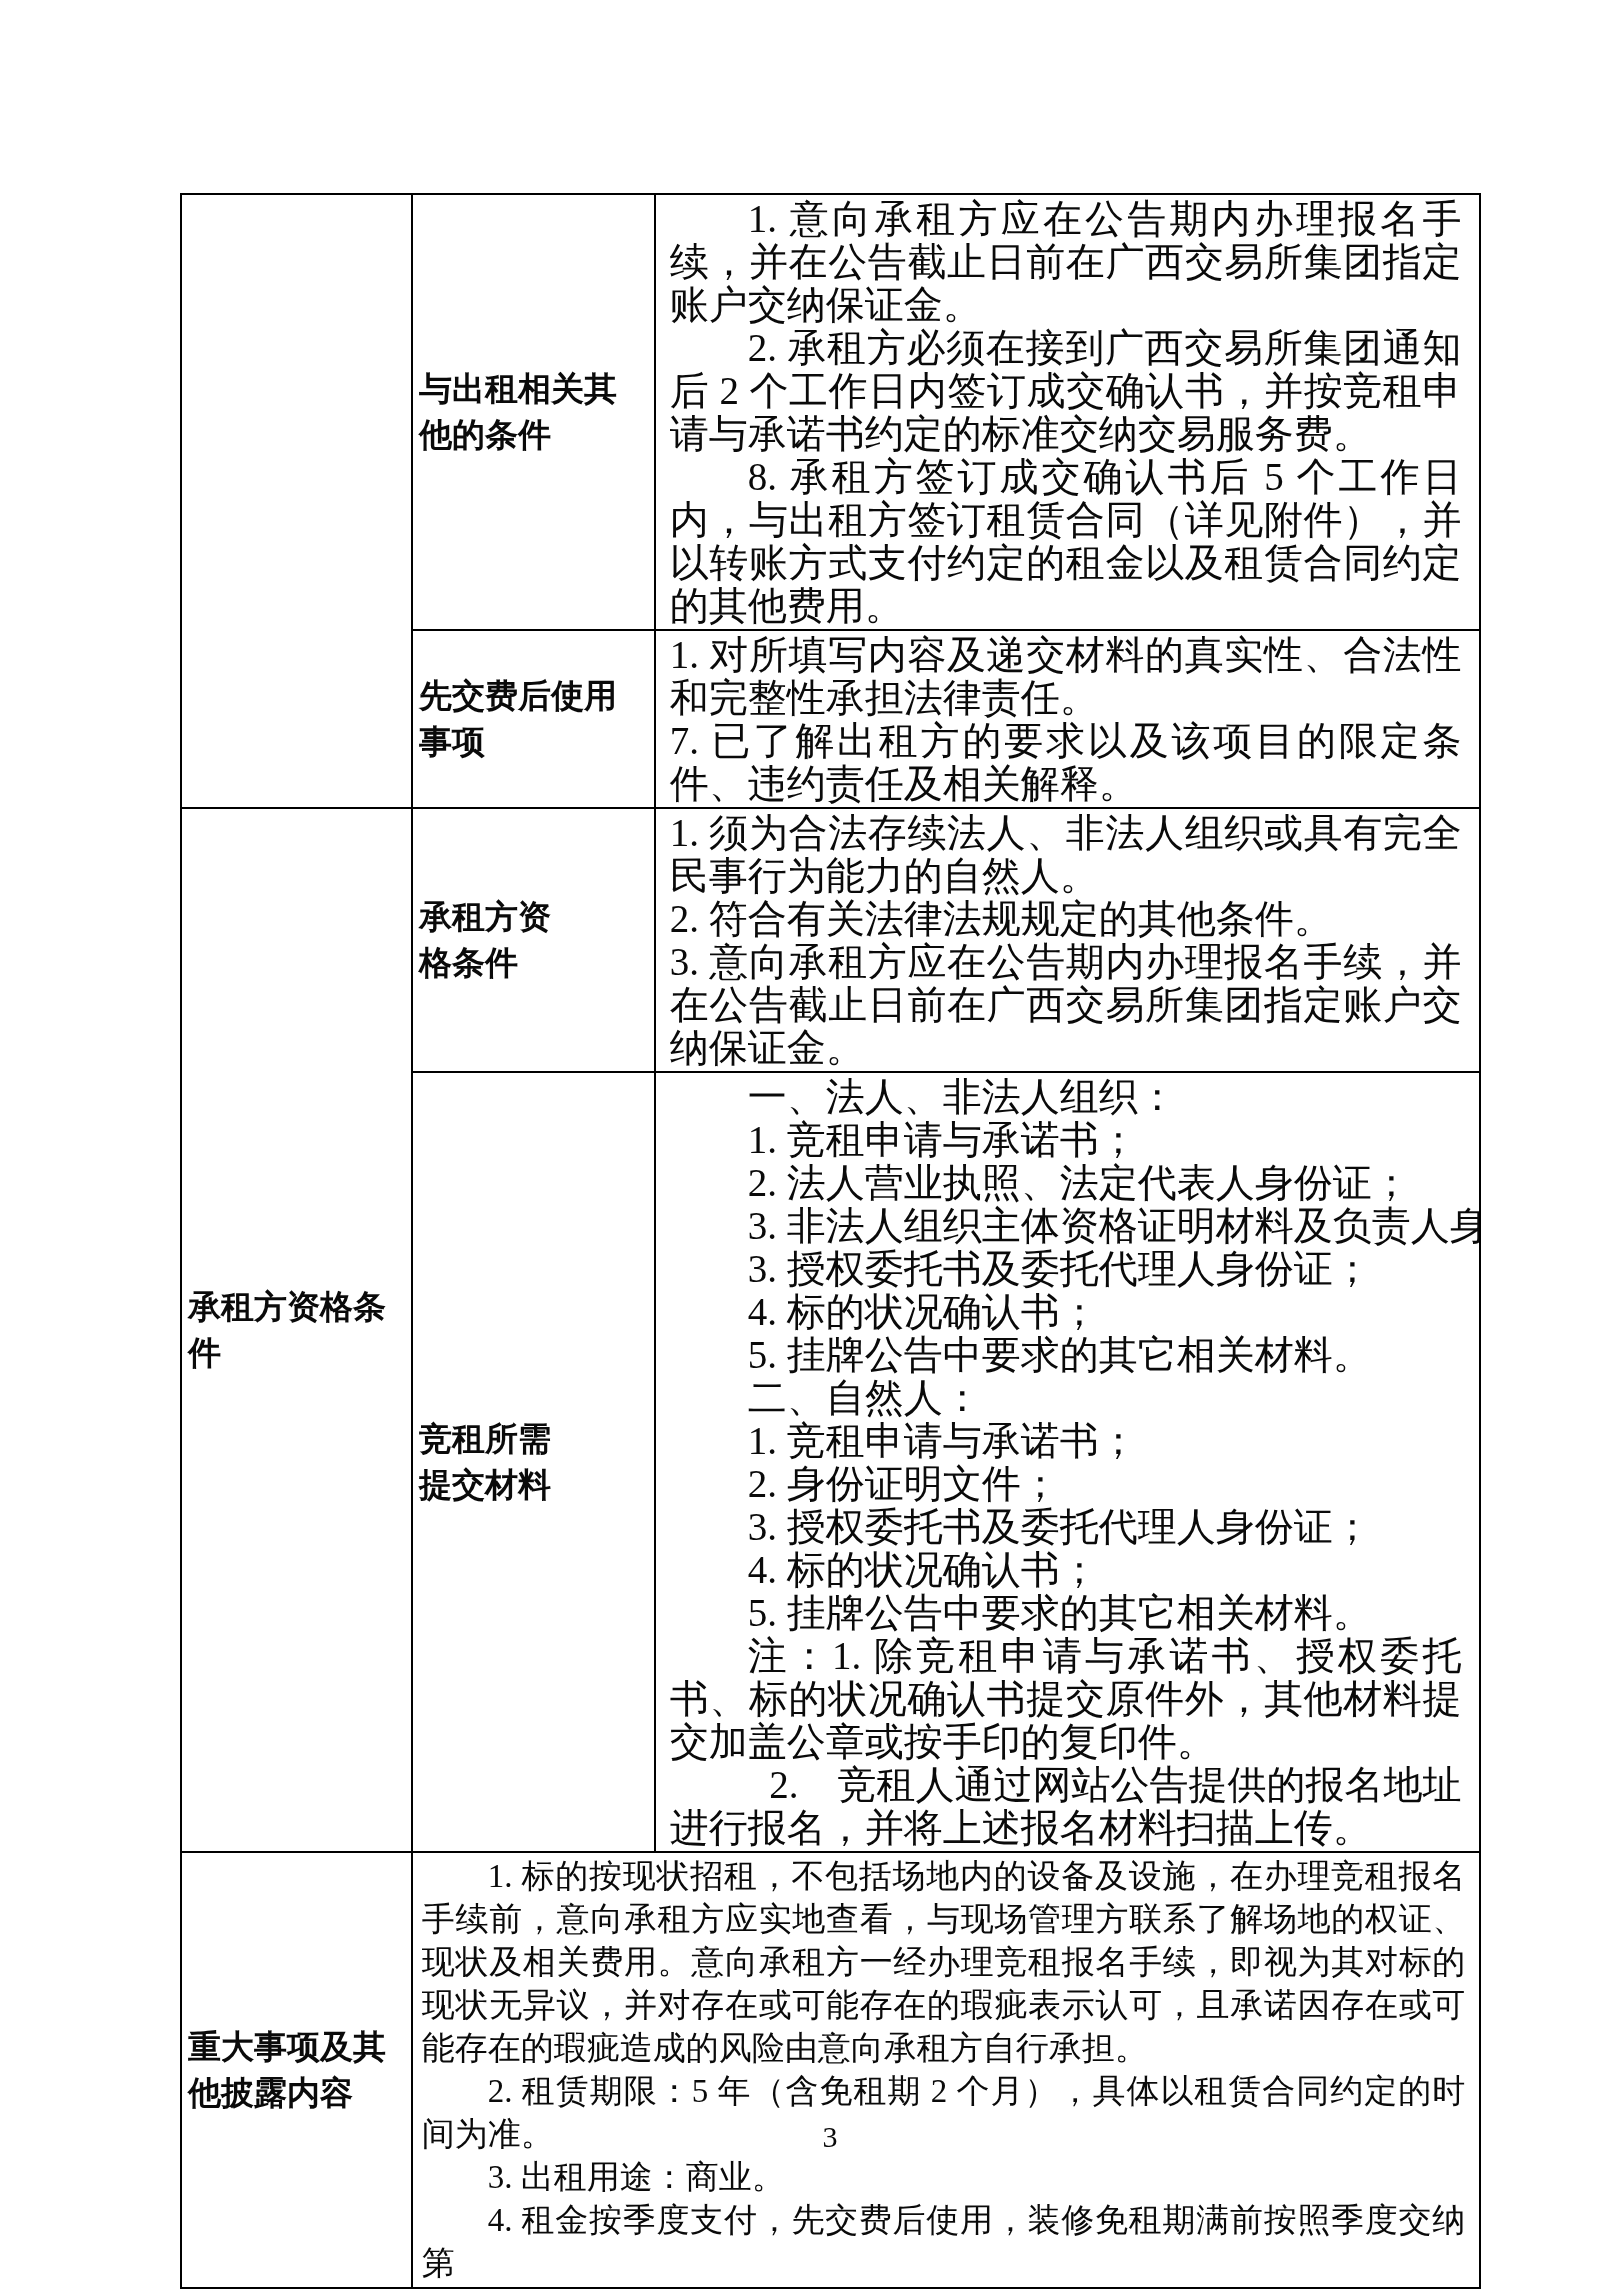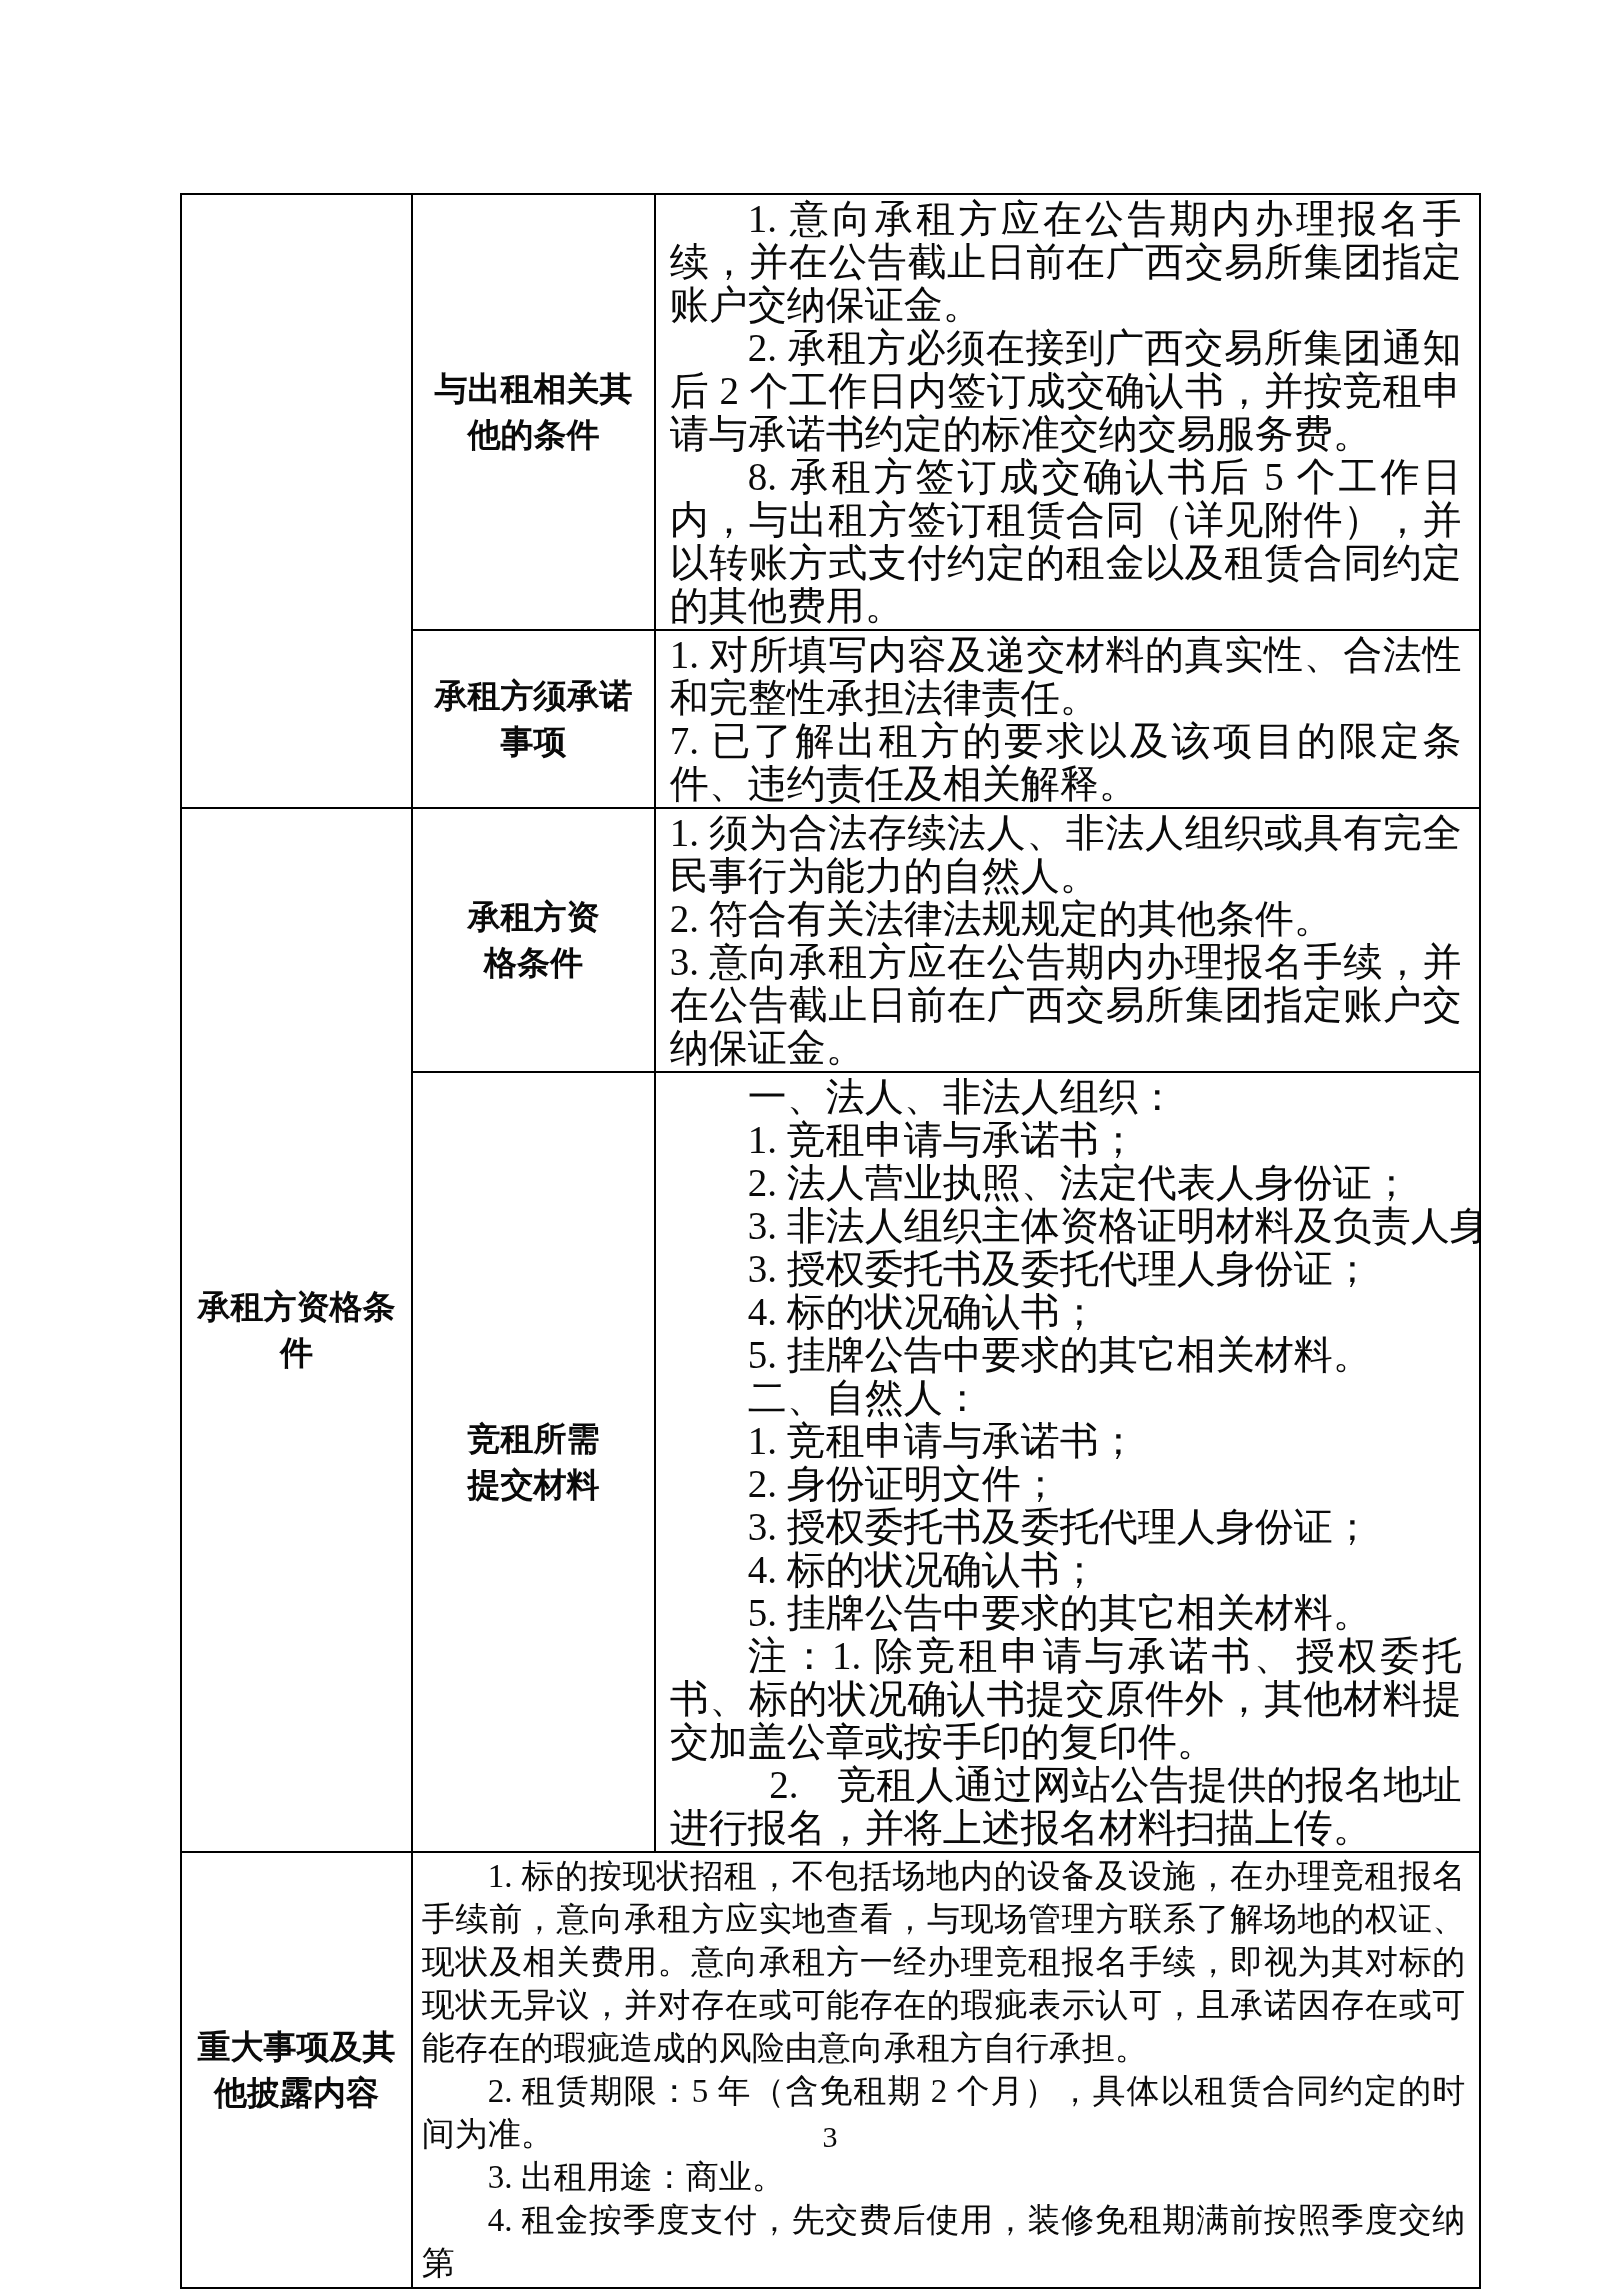--- a/index.html
+++ b/index.html
@@ -33,21 +33,21 @@
   tr.r3 { height: 232px; }
   tr.r4 { height: 766px; }
   tr.r5 { height: 380px; }
   tr.r5 td { border-bottom-width: 2.9px; }
 
   td.hdr {
     font-family: "Liberation Sans", "DejaVu Sans", sans-serif;
     font-weight: 700;
     font-size: 33px;
     line-height: 46px;
-    text-align: center;
+    text-align: left;
     white-space: pre-line;
     padding: 3.9px 5.9px;
   }
   td.content {
     font-size: 39px;
     line-height: 43px;
     padding: 2px 17.6px 2px 13.7px;
   }
   td.content-wide {
     font-size: 33px;
@@ -92,21 +92,21 @@
       <td class="hdr">与出租相关其
 他的条件</td>
       <td class="content">
         <p class="p-indent">1. 意向承租方应在公告期内办理报名手续，并在公告截止日前在广西交易所集团指定账户交纳保证金。</p>
         <p class="p-indent">2. 承租方必须在接到广西交易所集团通知后 2 个工作日内签订成交确认书，并按竞租申请与承诺书约定的标准交纳交易服务费。</p>
         <p class="p-indent">8. 承租方签订成交确认书后 5 个工作日内，与出租方签订租赁合同（详见附件），并以转账方式支付约定的租金以及租赁合同约定的其他费用。</p>
       </td>
     </tr>
 
     <tr class="r2">
-      <td class="hdr">承租方须承诺
+      <td class="hdr">先交费后使用
 事项</td>
       <td class="content">
         <p class="p-flush">1. 对所填写内容及递交材料的真实性、合法性和完整性承担法律责任。</p>
         <p class="p-flush">7. 已了解出租方的要求以及该项目的限定条件、违约责任及相关解释。</p>
       </td>
     </tr>
 
     <tr class="r3">
       <td class="hdr" rowspan="2">承租方资格条
 件</td>

